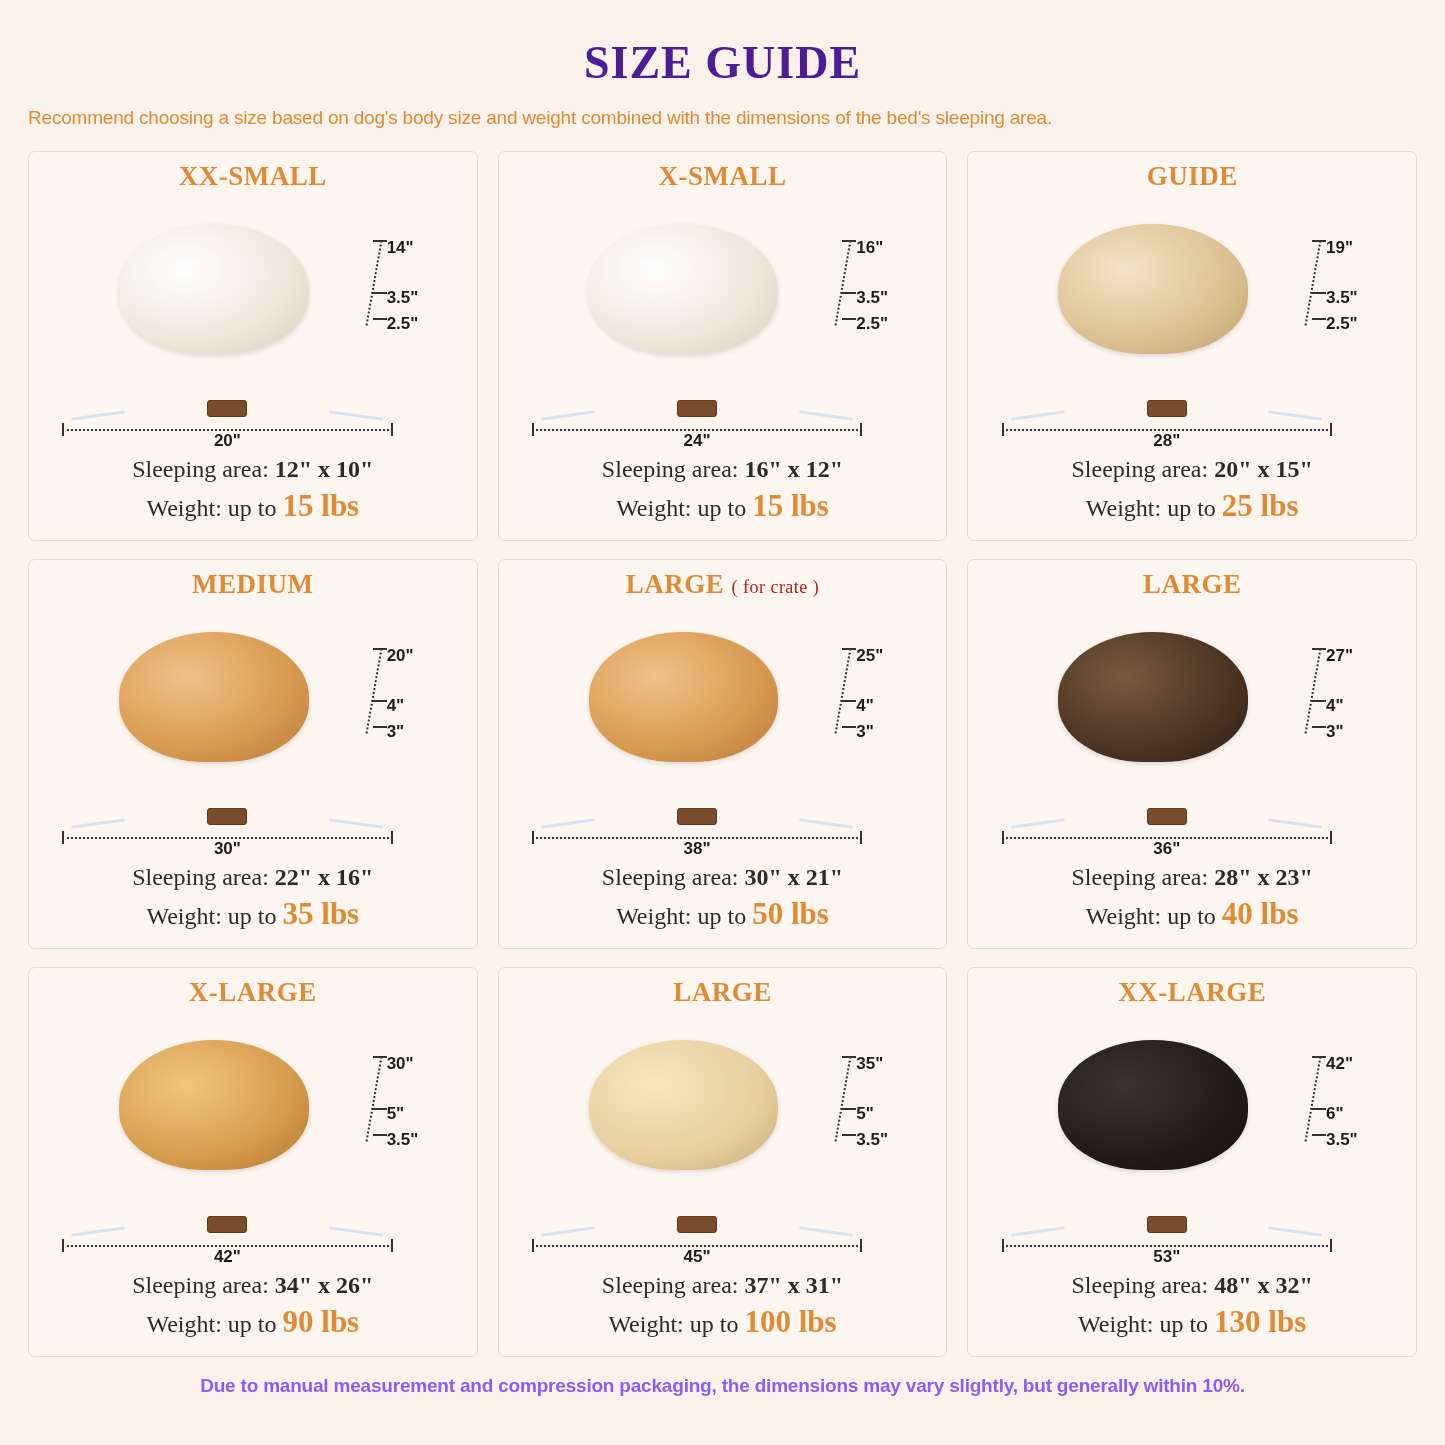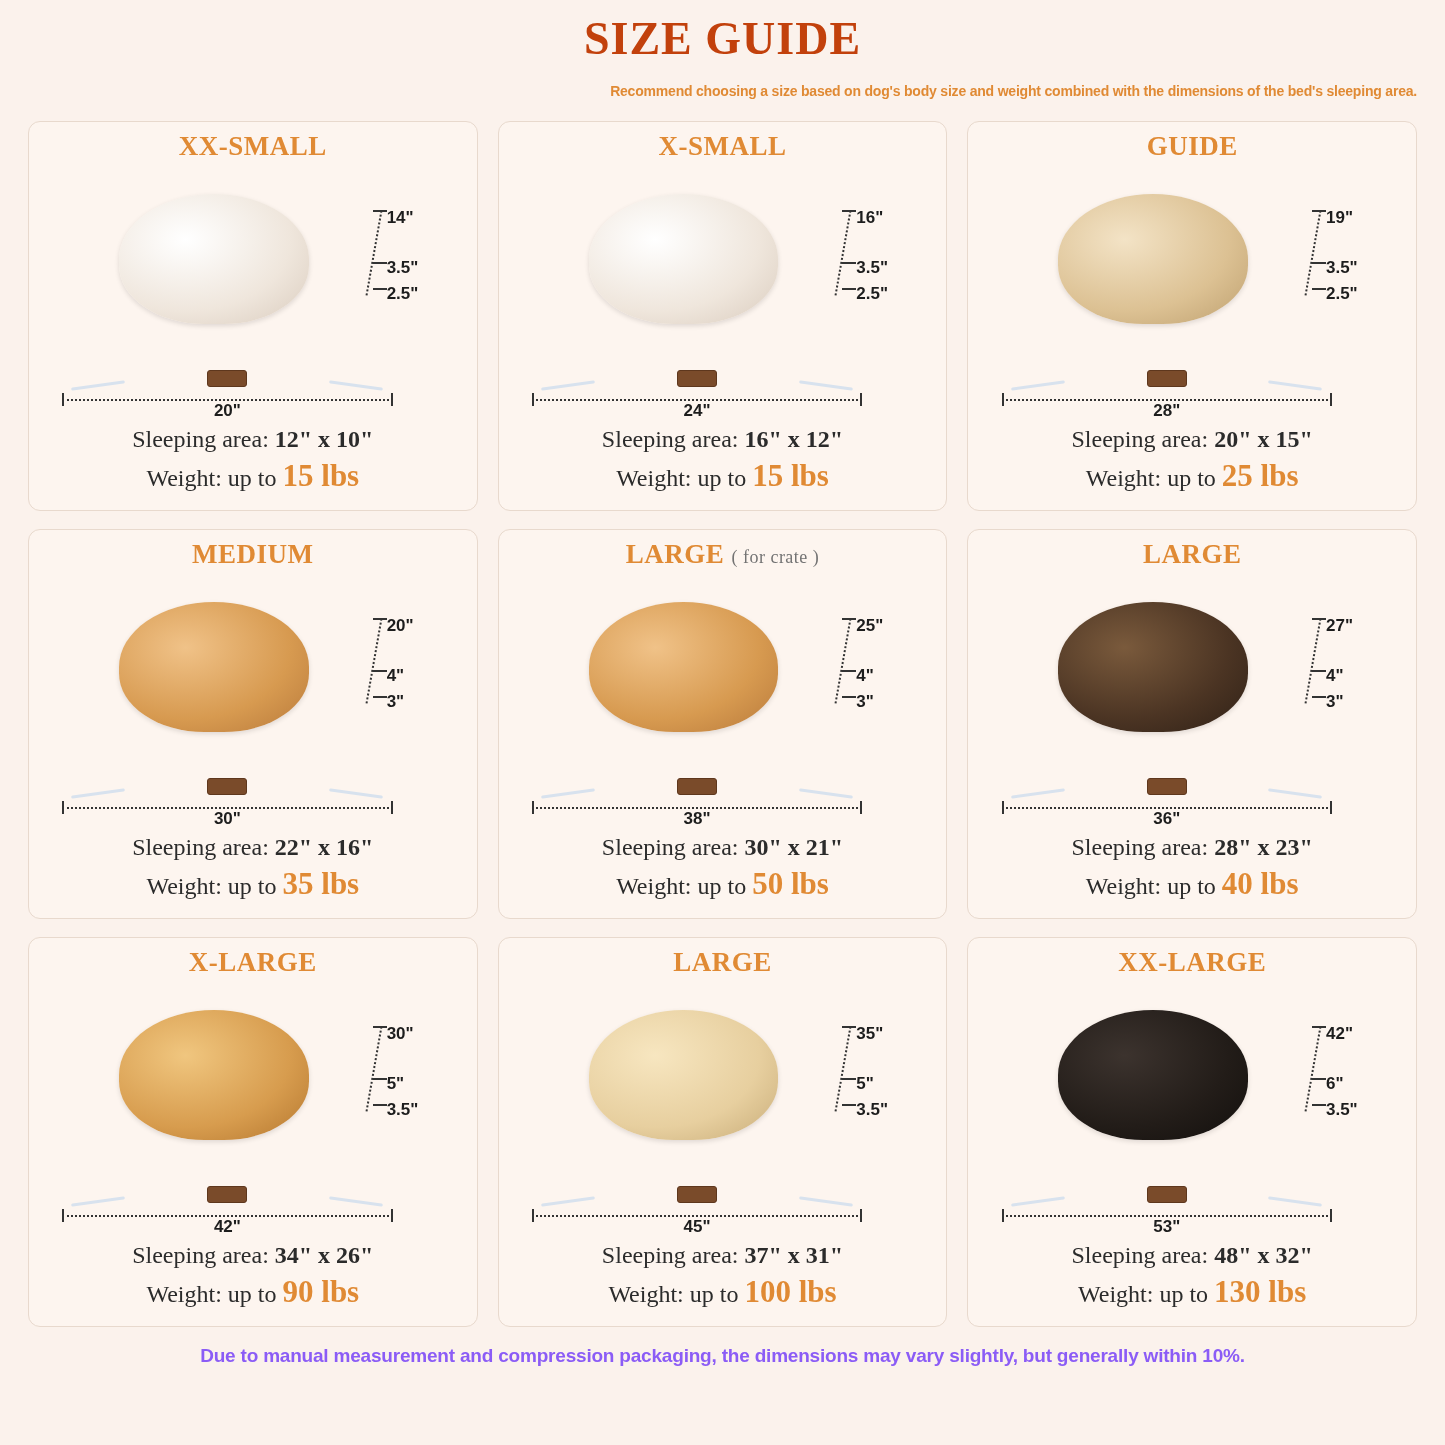--- a/index.html
+++ b/index.html
@@ -12,62 +12,63 @@
     overflow:hidden;
   }
   .page { width:1445px; height:1445px; position:relative; padding:0 28px; }
 
   .title {
     text-align:center;
     font-family:"Liberation Serif", serif;
     font-weight:700;
     font-size:46px;
     letter-spacing:1px;
-    padding-top:12px;
-    color:#c2410c;
+    padding-top:20px;
+    color:#4c1d95;
+    margin-top:16px;
   }
   .subtitle {
-    text-align:right;
-    font-size:14px;
-    font-weight:700;
+    text-align:left;
+    font-size:19px;
+    font-weight:400;
     color:#e08a34;
     margin-top:18px;
     letter-spacing:-0.2px;
   }
 
   .grid {
     margin-top:22px;
     display:grid;
     grid-template-columns:repeat(3, 1fr);
     gap:18px 20px;
   }
 
   .card {
     background:#fdf5ef;
     border:1.5px solid #e8d9cd;
-    border-radius:12px;
+    border-radius:7px;
     padding:10px 12px 14px;
     position:relative;
     height:390px;
     display:flex;
     flex-direction:column;
   }
   .card-title {
     text-align:center;
     font-family:"Liberation Serif", serif;
     font-size:27px;
     font-weight:700;
     color:#e08a34;
     letter-spacing:0.5px;
     line-height:1.1;
   }
   .card-title .note {
     font-size:18px;
     font-weight:400;
-    color:#737373;
+    color:#b91c1c;
     font-family:"Liberation Serif", serif;
   }
 
   
   .illus {
     position:relative;
     flex:1;
     margin-top:4px;
   }
   .bedwrap {

